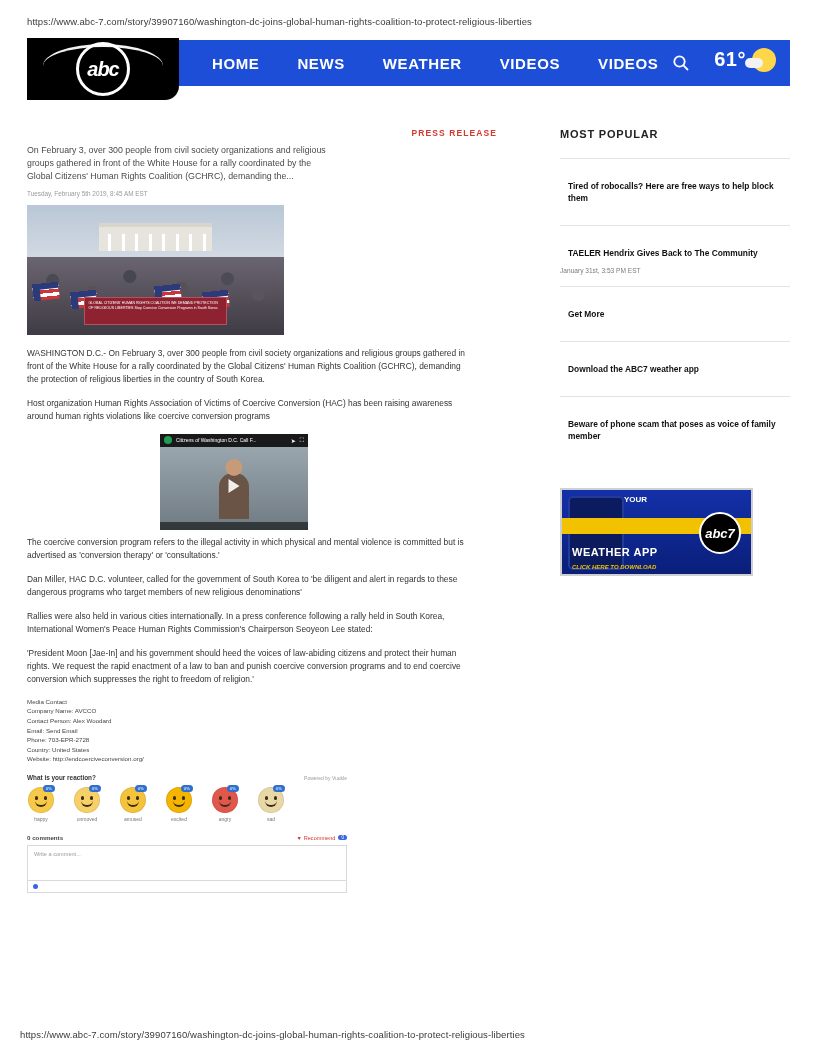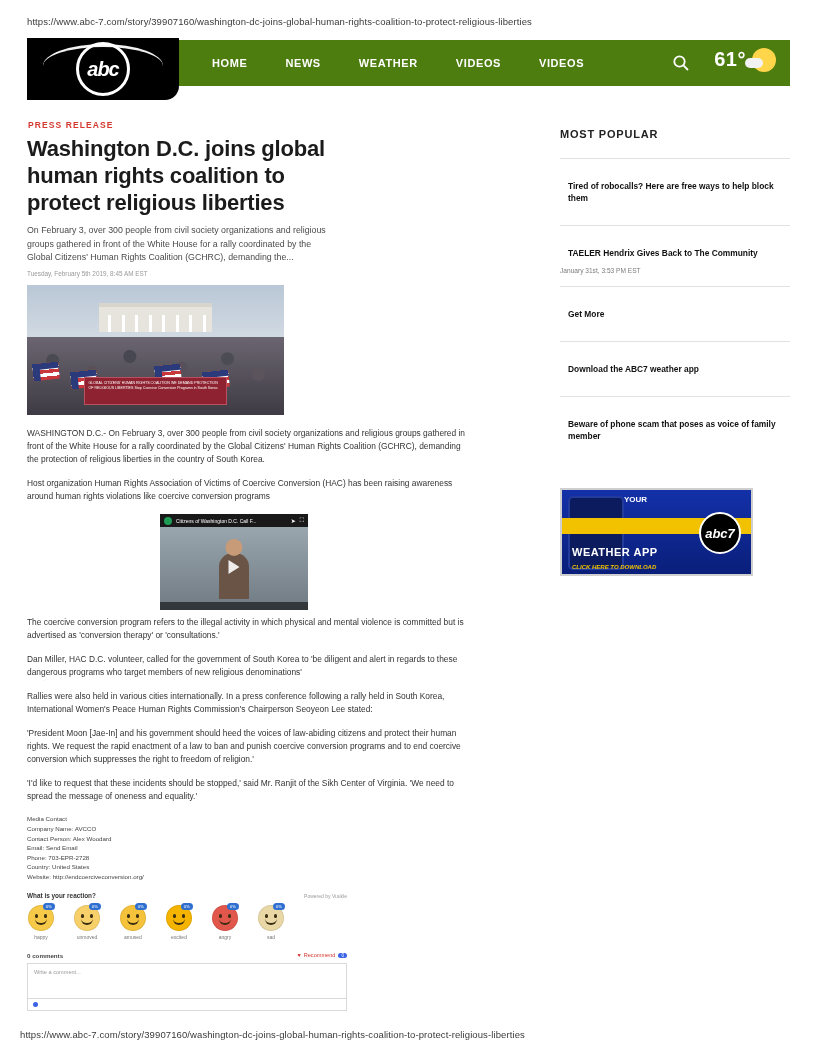--- a/index.html
+++ b/index.html
@@ -21,21 +21,21 @@
     font-size: 9.5px; color:#3a3a3a; letter-spacing:0.1px;
   }
   .page {
     position:absolute; top:40px; left:27px; width:763px; height:978px;
     background:#fff;
   }
   
   .site-header {
     position:relative;
     height:46px;
-    background:#4d7c0f;
+    background:#1d4ed8;
     margin-left:0;
   }
   .logo-box {
     position:absolute; left:0; top:-2px;
     width:152px; height:62px;
     background:#000;
     border-bottom-right-radius: 14px;
     display:flex; align-items:center; justify-content:center;
   }
   .logo-circle {
@@ -51,21 +51,21 @@
     border-top: 3px solid #fff;
     border-radius: 50%/100% 100% 0 0;
     border-left: 0; border-right:0; border-bottom:0;
     opacity:0.95;
   }
   .nav {
     position:absolute; left:185px; top:0; height:46px;
     display:flex; align-items:center; gap:38px;
   }
   .nav a {
-    color:#fff; font-size:11px; font-weight:bold; letter-spacing:0.6px;
+    color:#fff; font-size:15px; font-weight:bold; letter-spacing:0.6px;
     text-decoration:none;
   }
   .search-btn {
     position:absolute; left:645px; top:14px;
     width:18px; height:18px;
   }
   .search-btn svg { display:block; }
   .weather {
     position:absolute; right:14px; top:8px;
     display:flex; align-items:flex-start; gap:6px;
@@ -78,21 +78,21 @@
   }
   
   .content {
     position:absolute; top:70px; left:0; width:763px;
   }
   .col-main { position:absolute; left:0; top:0; width:470px; }
   .col-side { position:absolute; left:533px; top:18px; width:230px; }
 
   .kicker {
     color:#d4382f; font-size:8.5px; font-weight:bold; letter-spacing:1.1px;
-    margin: 10px 0 6px 0; padding-left:1px;
+    margin: 18px 0 6px 0; padding-left:1px;text-align:right;
   }
   h1.headline {
     font-size:22px; line-height:1.22; margin:0 0 8px 0;
     color:#1b1b1b; font-weight:bold; letter-spacing:-0.2px;
     width: 330px;
   }
   p.standfirst {
     font-size:8.8px; line-height:1.5; color:#4a4a4a; margin:0 0 6px 0;
     width:306px;
   }
@@ -256,21 +256,20 @@
       <span class="temp">61°</span>
       <span class="sun"></span>
     </div>
   </div>
 
   <div class="content">
 
     <div class="col-main">
 
       <div class="kicker">PRESS RELEASE</div>
-      <h1 class="headline">Washington D.C. joins global human rights coalition to protect religious liberties</h1>
       <p class="standfirst">On February 3, over 300 people from civil society organizations and religious groups gathered in front of the White House for a rally coordinated by the Global Citizens' Human Rights Coalition (GCHRC), demanding the...</p>
       <div class="timestamp">Tuesday, February 5th 2019, 8:45 AM EST</div>
 
       <div class="lead-image">
         <div class="sky"></div>
         <div class="whitehouse">
           <span class="wh-col" style="left:8%"></span>
             <span class="wh-col" style="left:20%"></span>
           <span class="wh-col" style="left:32%"></span>
             <span class="wh-col" style="left:44%"></span>
@@ -308,21 +307,20 @@
         </div>
         <div class="ve-play"></div>
         <div class="ve-bar"></div>
       </div>
       <div class="dot-left">.</div>
 
       <p class="body-p">The coercive conversion program refers to the illegal activity in which physical and mental violence is committed but is advertised as 'conversion therapy' or 'consultations.'</p>
       <p class="body-p">Dan Miller, HAC D.C. volunteer, called for the government of South Korea to 'be diligent and alert in regards to these dangerous programs who target members of new religious denominations'</p>
       <p class="body-p">Rallies were also held in various cities internationally. In a press conference following a rally held in South Korea, International Women's Peace Human Rights Commission's Chairperson Seoyeon Lee stated:</p>
       <p class="body-p">'President Moon [Jae-In] and his government should heed the voices of law-abiding citizens and protect their human rights. We request the rapid enactment of a law to ban and punish coercive conversion programs and to end coercive conversion which suppresses the right to freedom of religion.'</p>
-      <p class="body-p">'I'd like to request that these incidents should be stopped,' said Mr. Ranjit of the Sikh Center of Virginia. 'We need to spread the message of oneness and equality.'</p>
 
       <div class="media-contact">
         <div>Media Contact</div>
         <div>Company Name: AVCCO</div>
         <div>Contact Person: Alex Woodard</div>
         <div>Email: Send Email</div>
         <div>Phone: 703-EPR-2728</div>
         <div>Country: United States</div>
         <div>Website: http://endcoerciveconversion.org/</div>
       </div>

